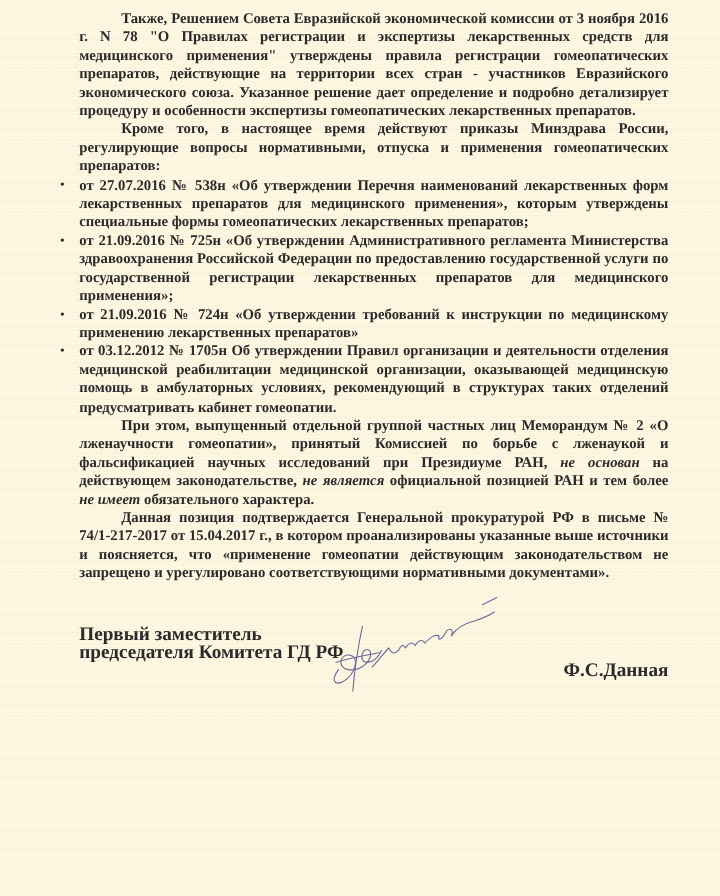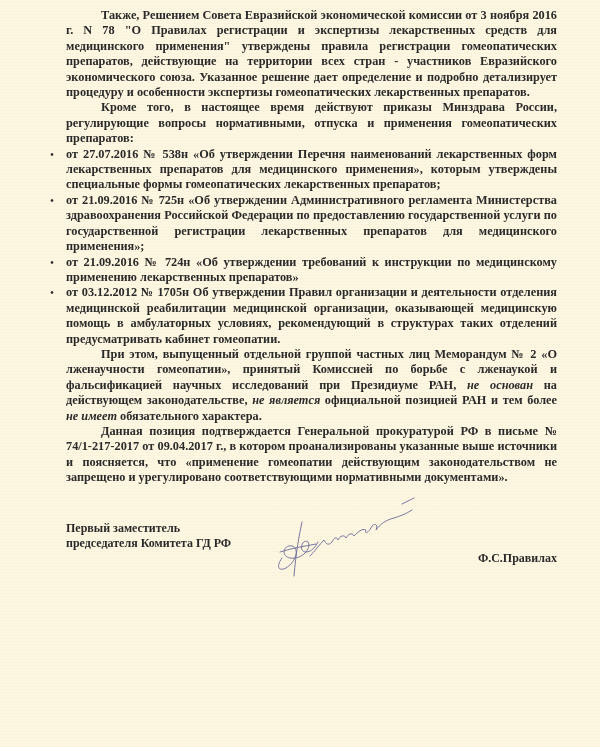--- a/index.html
+++ b/index.html
@@ -19,21 +19,21 @@
   p { margin: 0; text-align: justify; text-align-last: left; }
   .indent { text-indent: 35px; }
   ul.orders { list-style: none; margin: 0; padding: 0; }
   ul.orders li { position: relative; text-align: justify; }
   ul.orders li .bullet {
     position: absolute; left: -18px; top: 0; width: 8px; text-align: center; font-size: 10px;
   }
   em { font-style: italic; }
   .signature-block {
     position: absolute; left: 66px; top: 521px; width: 491px; height: 60px;
-    font-weight: bold; font-size: 12px; line-height: 15.4px;
+    font-weight: bold; font-size: 16px; line-height: 15.4px;
   }
   .signer-title { position: absolute; left: 0; top: 0; }
   .signer-title div { white-space: nowrap; }
   .signer-name { position: absolute; right: 0; top: 30px; white-space: nowrap; }
   .sig-svg { position: absolute; left: 272px; top: 496px; width: 145px; height: 86px; }
 </style>
 </head>
 <body>
 
 <div class="page">
@@ -51,29 +51,29 @@
     <li>
       <span class="bullet">•</span>
       <span>от 21.09.2016 № 724н «Об утверждении требований к инструкции по медицинскому применению лекарственных препаратов»</span>
     </li>
     <li>
       <span class="bullet">•</span>
       <span>от 03.12.2012 № 1705н Об утверждении Правил организации и деятельности отделения медицинской реабилитации медицинской организации, оказывающей медицинскую помощь в амбулаторных условиях, рекомендующий в структурах таких отделений предусматривать кабинет гомеопатии.</span>
     </li>
   </ul>
   <p class="indent"><span>При этом, выпущенный отдельной группой частных лиц Меморандум № 2 «О лженаучности гомеопатии», принятый Комиссией по борьбе с лженаукой и фальсификацией научных исследований при Президиуме РАН, </span><em>не основан</em><span> на действующем законодательстве, </span><em>не является</em><span> официальной позицией РАН и тем более </span><em>не имеет</em><span> обязательного характера.</span></p>
-  <p class="indent">Данная позиция подтверждается Генеральной прокуратурой РФ в письме № 74/1-217-2017 от 09.04.2017 г., в котором проанализированы указанные выше источники и поясняется, что «применение гомеопатии действующим законодательством не запрещено и урегулировано соответствующими нормативными документами».</p>
+  <p class="indent">Данная позиция подтверждается Генеральной прокуратурой РФ в письме № 74/1-217-2017 от 15.04.2017 г., в котором проанализированы указанные выше источники и поясняется, что «применение гомеопатии действующим законодательством не запрещено и урегулировано соответствующими нормативными документами».</p>
 </div>
 
 <div class="signature-block">
   <div class="signer-title">
     <div>Первый заместитель</div>
     <div>председателя Комитета ГД РФ</div>
   </div>
-  <div class="signer-name">Ф.С.Правилах</div>
+  <div class="signer-name">Ф.С.Данная</div>
 </div>
 
 <svg class="sig-svg" viewBox="0 0 145 86" fill="none">
   <g id="sig-strokes" stroke-width="0.9" stroke-linecap="round" stroke-linejoin="round" stroke="#6a6a9a">
     <path d="M30 26 C27 40 24 56 22 80"></path>
     <path d="M10 62 C4 70 6 76 14 72 C24 66 28 52 20 50 C12 48 8 60 18 62 C30 64 40 52 36 46 C30 42 26 56 34 56 C40 56 44 50 46 46"></path>
     <path d="M8 56 C20 52 34 50 44 48"></path>
     <path d="M38 60 C42 56 48 48 52 44 C54 48 56 50 60 46 C62 42 64 40 66 44 C68 40 72 38 74 42 C76 38 80 36 82 40 C86 36 90 32 94 34 C92 38 96 38 100 30 C104 26 106 30 104 34 C108 28 114 24 122 22 C128 20 134 18 140 14"></path>
     <path d="M130 8 C134 6 138 4 142 2"></path>
   </g>

